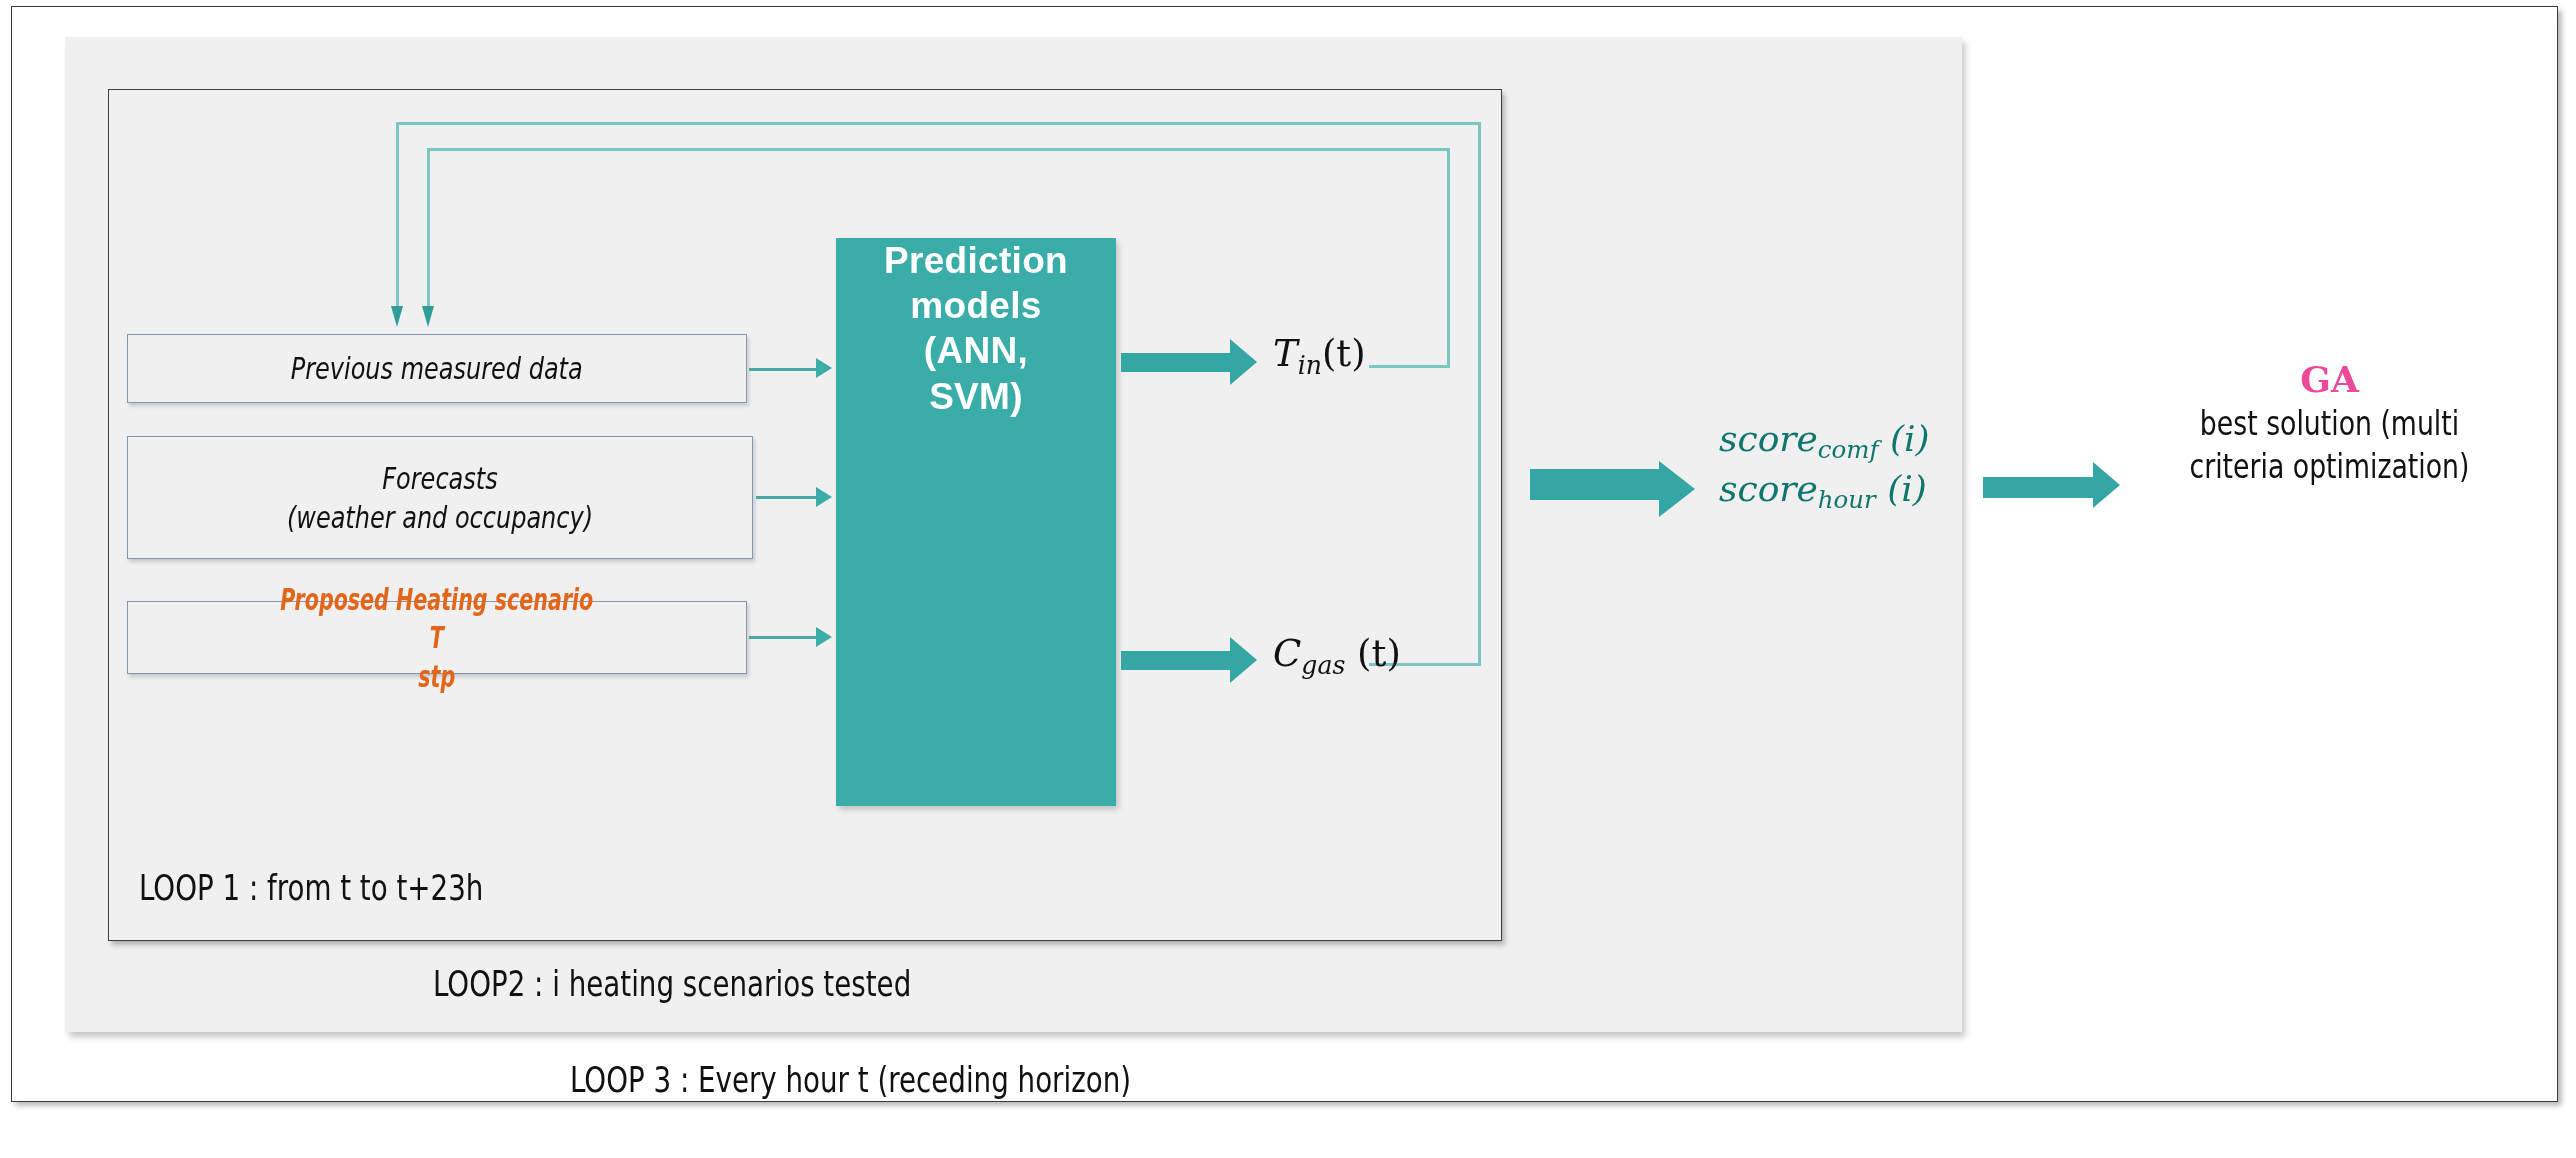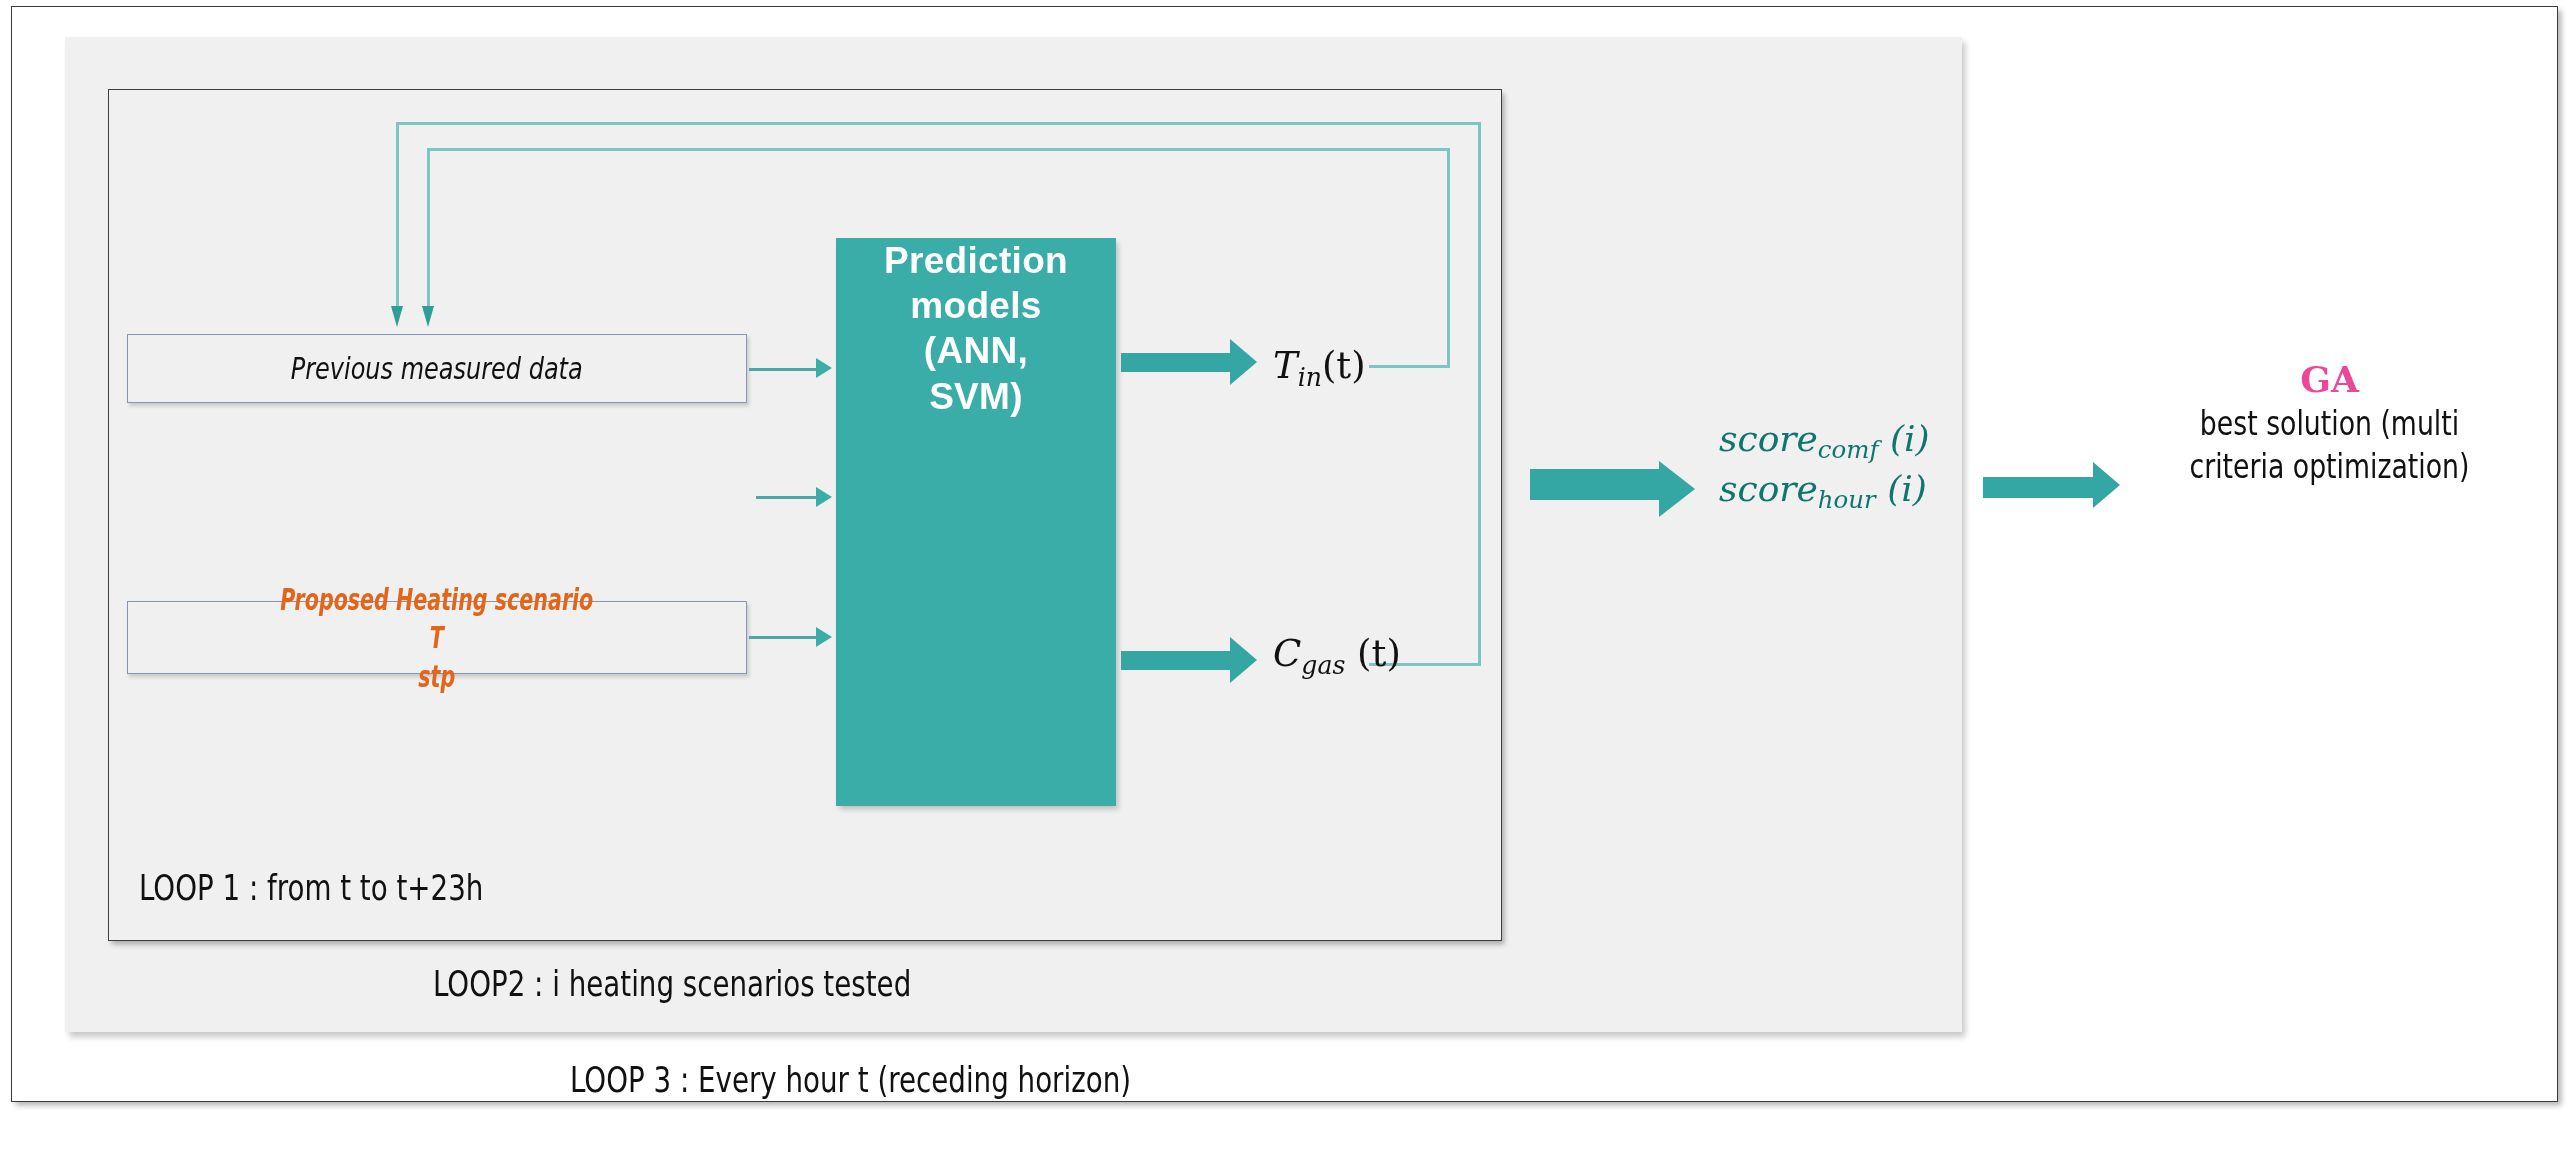--- a/index.html
+++ b/index.html
@@ -105,20 +105,24 @@
   <div class="fb" style="left:1357px;top:358px;width:81px;height:2.5px;"></div>
   <div class="fb" style="left:1435px;top:141px;width:2.5px;height:219px;"></div>
   <div class="fb" style="left:415px;top:141px;width:1022px;height:2.5px;"></div>
   <div class="fb" style="left:415px;top:141px;width:2.5px;height:160px;"></div>
   <div class="fb-head" style="left:410px;top:299px;"></div>
 
   <div class="inbox" id="box-prev">
     <span>Previous measured data</span>
   </div>
 
+  <div class="inbox" id="box-fore">
+    <span>Forecasts
+(weather and occupancy)</span>
+  </div>
 
   <div class="inbox" id="box-stp">
     <span><span>Proposed Heating scenario </span><span>T</span><span class="sub">stp</span></span>
   </div>
 
   <div class="thin-line" style="left:737px;top:361px;width:73px;"></div>
   <div class="thin-head" style="left:804px;top:351px;"></div>
 
   <div class="thin-line" style="left:744px;top:489px;width:67px;"></div>
   <div class="thin-head" style="left:804px;top:480px;"></div>
@@ -132,21 +136,21 @@
 (ANN,
 SVM)</span>
   </div>
 
   <div class="thick-shaft" style="left:1109px;top:346px;width:110px;height:18.6px;"></div>
   <div class="thick-head" style="left:1218px;top:332px;"></div>
 
   <div class="thick-shaft" style="left:1109px;top:644px;width:110px;height:18.6px;"></div>
   <div class="thick-head" style="left:1218px;top:630px;"></div>
 
-  <div class="mathlabel" style="left:1261px;top:325px;margin-top:12px;"><span>T</span><span class="msub">in</span><span class="rm">(t)</span></div>
+  <div class="mathlabel" style="left:1261px;top:325px;"><span>T</span><span class="msub">in</span><span class="rm">(t)</span></div>
 
   <div class="mathlabel" style="left:1261px;top:625px;"><span>C</span><span class="msub">gas</span><span class="rm"> (t)</span></div>
 
   <div class="thick-shaft" style="left:1518px;top:462px;width:130px;height:31px;"></div>
   <div class="thick-head" style="left:1647px;top:454px;border-left-width:36px;border-top-width:28px;border-bottom-width:28px;"></div>
 
   <div id="score-block">
     <div><span>score</span><span class="msub">comf</span><span class="rm"> (i)</span></div>
     <div><span>score</span><span class="msub">hour</span><span class="rm"> (i)</span></div>
   </div>

